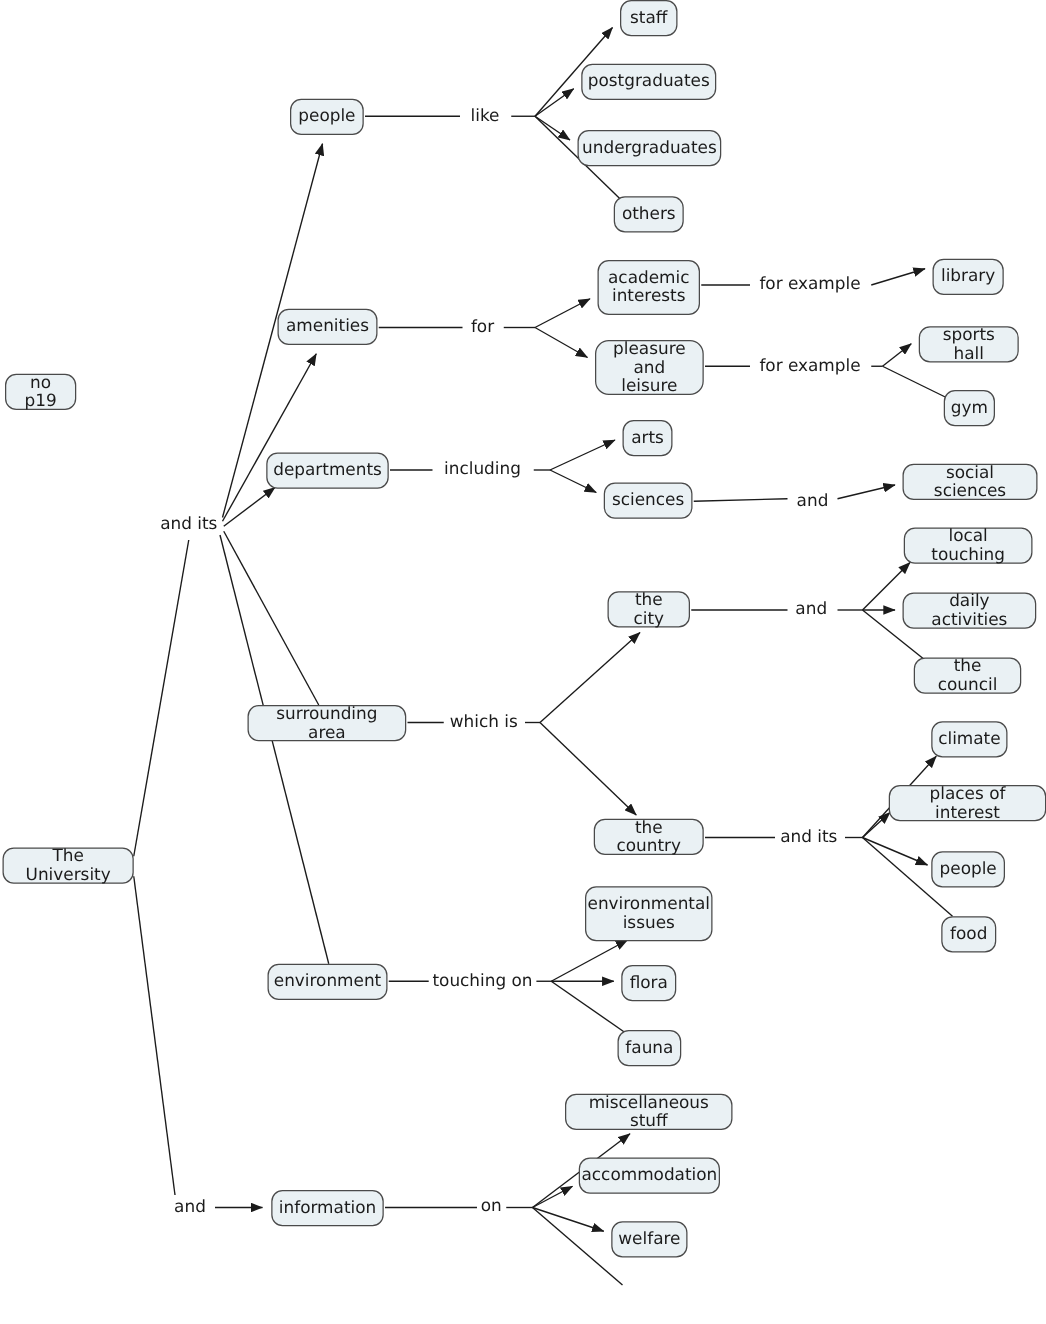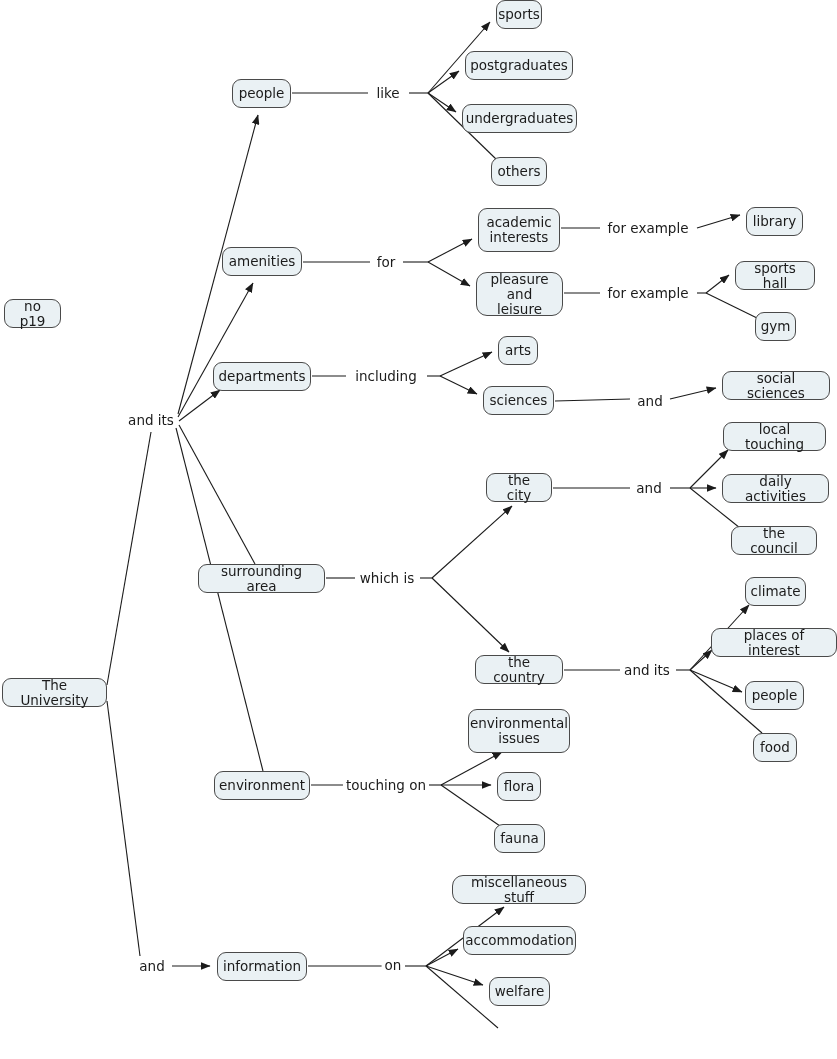--- a/index.html
+++ b/index.html
@@ -153,21 +153,21 @@
   </svg>
 
   <div class="node" style="left:4px;  top:299px;  width:57px;  height:29px;">no p19</div>
   <div class="node" style="left:2px;  top:678px;  width:105px; height:29px;">The University</div>
   <div class="node" style="left:232px;top:79px;   width:59px;  height:29px;">people</div>
   <div class="node" style="left:222px;top:247px;  width:80px;  height:29px;">amenities</div>
   <div class="node" style="left:213px;top:362px;  width:98px;  height:29px;">departments</div>
   <div class="node" style="left:198px;top:564px;  width:127px; height:29px;">surrounding area</div>
   <div class="node" style="left:214px;top:771px;  width:96px;  height:29px;">environment</div>
   <div class="node" style="left:217px;top:952px;  width:90px;  height:29px;">information</div>
-  <div class="node" style="left:496px;top:0px;    width:46px;  height:29px;">sports</div>
+  <div class="node" style="left:496px;top:0px;    width:46px;  height:29px;">staff</div>
   <div class="node" style="left:465px;top:51px;   width:108px; height:29px;">postgraduates</div>
   <div class="node" style="left:462px;top:104px;  width:115px; height:29px;">undergraduates</div>
   <div class="node" style="left:491px;top:157px;  width:56px;  height:29px;">others</div>
   <div class="node" style="left:478px;top:208px;  width:82px;  height:44px;">academic
 interests</div>
   <div class="node" style="left:476px;top:272px;  width:87px;  height:44px;border-radius:11px;">pleasure
 and leisure</div>
   <div class="node" style="left:746px;top:207px;  width:57px;  height:29px;">library</div>
   <div class="node" style="left:735px;top:261px;  width:80px;  height:29px;">sports hall</div>
   <div class="node" style="left:755px;top:312px;  width:41px;  height:29px;">gym</div>
@@ -180,21 +180,21 @@
   <div class="node" style="left:731px;top:526px;  width:86px;  height:29px;">the council</div>
   <div class="node" style="left:475px;top:655px;  width:88px;  height:29px;">the country</div>
   <div class="node" style="left:745px;top:577px;  width:61px;  height:29px;">climate</div>
   <div class="node" style="left:711px;top:628px;  width:126px; height:29px;">places of interest</div>
   <div class="node" style="left:745px;top:681px;  width:59px;  height:29px;">people</div>
   <div class="node" style="left:753px;top:733px;  width:44px;  height:29px;">food</div>
   <div class="node" style="left:468px;top:709px;  width:102px; height:44px;">environmental
 issues</div>
   <div class="node" style="left:497px;top:772px;  width:44px;  height:29px;">flora</div>
   <div class="node" style="left:494px;top:824px;  width:51px;  height:29px;">fauna</div>
-  <div class="node" style="left:452px;top:875px;  width:134px; height:29px;border-radius:11px;">miscellaneous stuff</div>
+  <div class="node" style="left:452px;top:875px;  width:134px; height:29px;">miscellaneous stuff</div>
   <div class="node" style="left:463px;top:926px;  width:113px; height:29px;">accommodation</div>
   <div class="node" style="left:489px;top:977px;  width:61px;  height:29px;">welfare</div>
 
   <div class="link-label" style="left:151px;top:420px;">and its</div>
   <div class="link-label" style="left:152px;top:966px;">and</div>
   <div class="link-label" style="left:388px;top:93px;">like</div>
   <div class="link-label" style="left:386px;top:262px;">for</div>
   <div class="link-label" style="left:648px;top:228px;">for example</div>
   <div class="link-label" style="left:648px;top:293px;">for example</div>
   <div class="link-label" style="left:386px;top:376px;">including</div>

